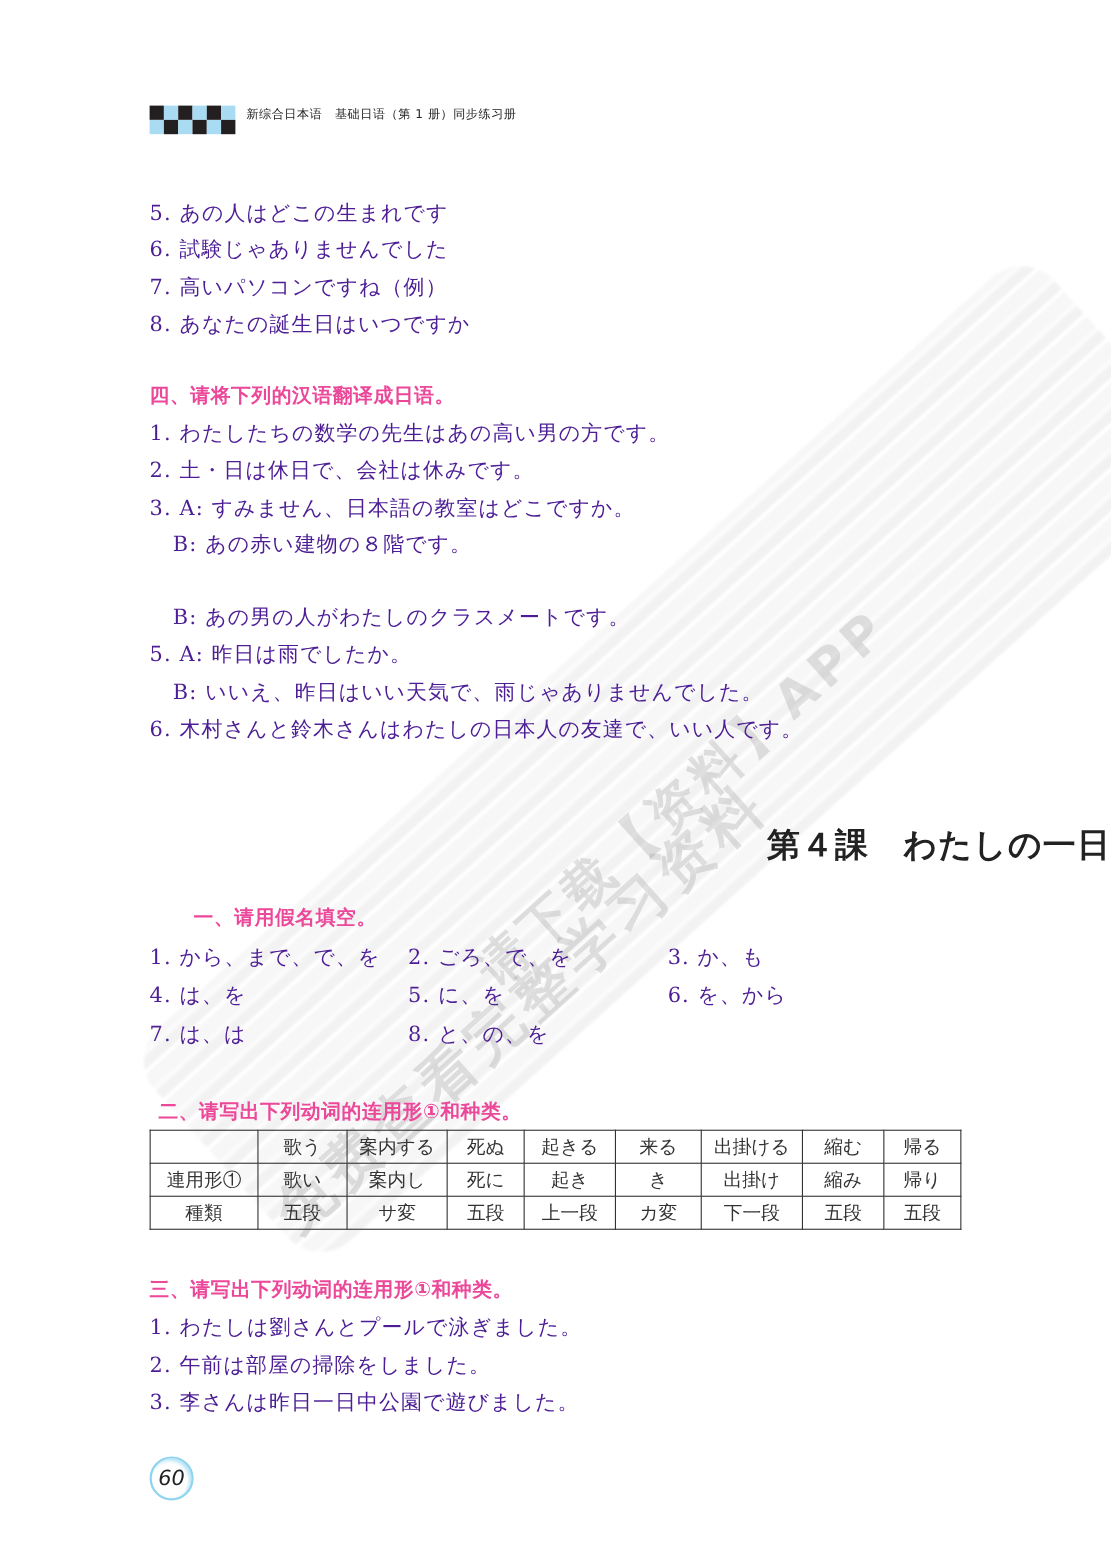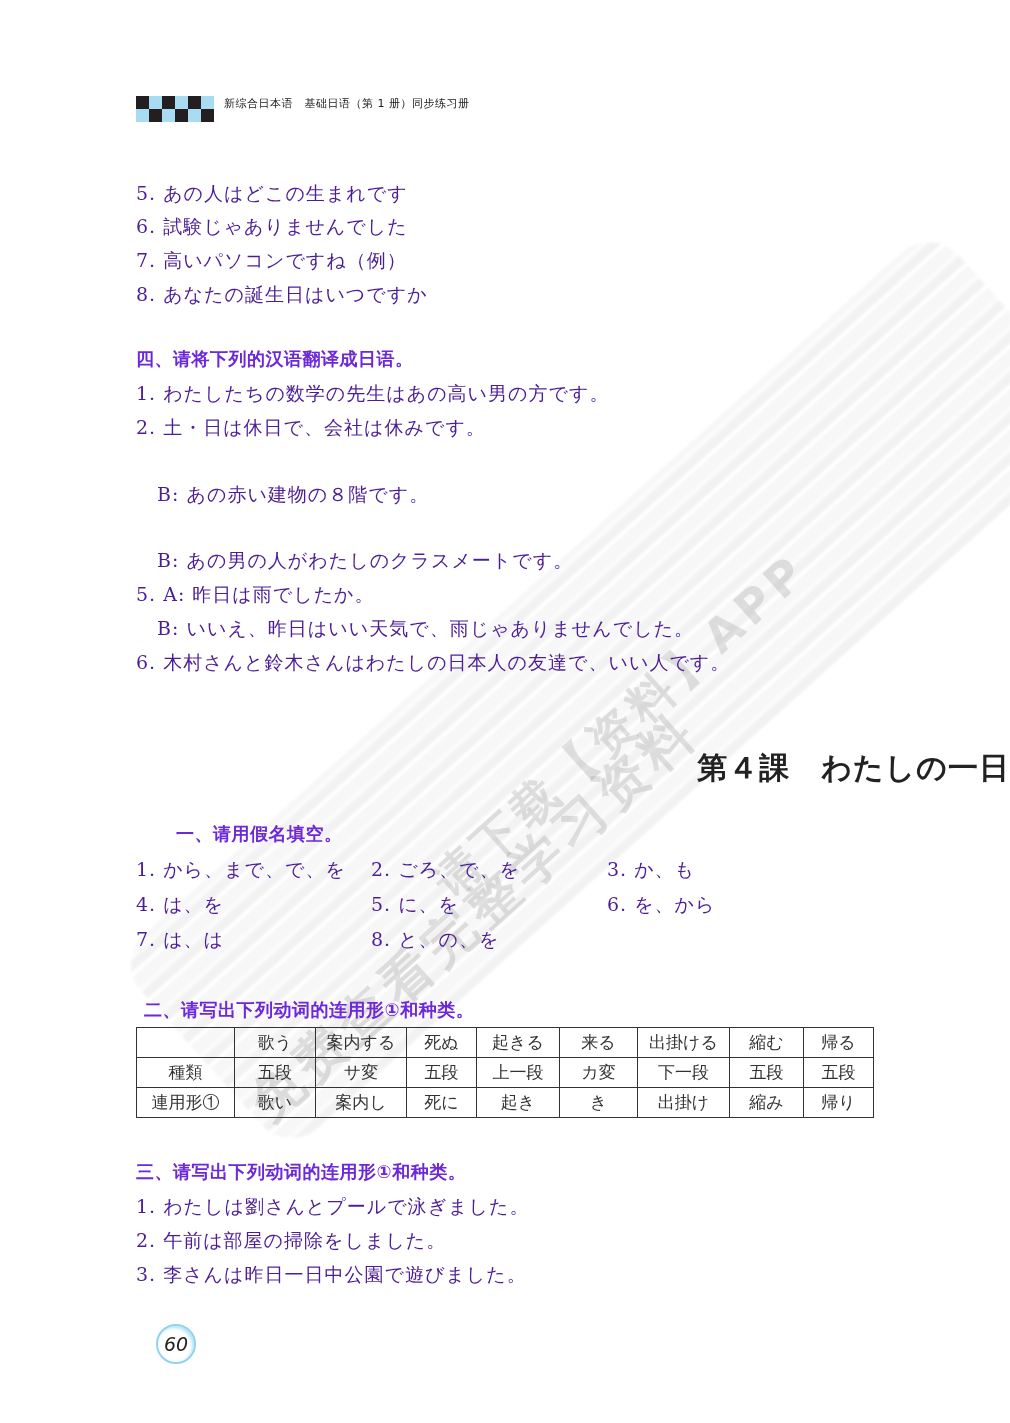--- a/index.html
+++ b/index.html
@@ -36,39 +36,39 @@
     
     .checker { position: absolute; left: 136px; top: 96px; width: 78px; height: 26px;
       display: grid; grid-template-columns: repeat(6, 13px); grid-template-rows: repeat(2, 13px); }
     .checker span { display: block; }
     .checker .k { background: #231f20; }
     .checker .b { background: #a9dcf2; }
     .header-title { left: 224px; top: 96px; font-size: 11px; color: #222;
       font-family: "DejaVu Sans", "Liberation Sans", sans-serif; letter-spacing: 0.5px; }
 
     .line { font-size: 19px; color: #4c1d95; letter-spacing: 1px; }
-    .heading { font-size: 18px; font-weight: bold; color: #6d28d9;
+    .heading { font-size: 18px; font-weight: bold; color: #ec4899;
       font-family: "DejaVu Sans", "Liberation Sans", sans-serif; letter-spacing: 0.5px; }
     .lesson-title { left: 0; width: 1010px; text-align: right; top: 748px;
       font-size: 30px; font-weight: bold; color: #222;
       font-family: "DejaVu Sans", "Liberation Sans", sans-serif; letter-spacing: 1px; }
 
     
     table.verbs { position: absolute; left: 136px; top: 1027px; border-collapse: collapse;
       font-size: 17px; color: #333; z-index: 2; }
     table.verbs td { border: 1.3px solid #333; height: 29px; padding: 0; text-align: center;
       font-family: "DejaVu Serif", "Liberation Serif", serif; }
 
     
     .page-num {
       position: absolute; left: 136px; top: 1324px; width: 36px; height: 36px;
       border-radius: 50%; border: 2px solid #8fd4ef;
       box-shadow: inset -2px 2px 3px rgba(140,210,240,0.6);
       text-align: center; line-height: 36px; font-size: 19px; font-style: italic;
-      font-family: "DejaVu Sans", "Liberation Sans", sans-serif; color: #222; z-index: 2; margin-left: 20px;
+      font-family: "DejaVu Sans", "Liberation Sans", sans-serif; color: #222; z-index: 2;
     }
   </style>
 </head>
 <body>
 
 <div class="wm-band"></div>
 <div class="wm-text wm-1">免费查看完整学习资料</div>
 <div class="wm-text wm-2">请下载【资料】APP</div>
 
 <div class="content">
@@ -90,20 +90,21 @@
   <div class="abs header-title">新综合日本语　基础日语（第 1 册）同步练习册</div>
 
   <div class="abs line" style="left:136px; top:181px;">5. あの人はどこの生まれです</div>
   <div class="abs line" style="left:136px; top:214px;">6. 試験じゃありませんでした</div>
   <div class="abs line" style="left:136px; top:248px;">7. 高いパソコンですね（例）</div>
   <div class="abs line" style="left:136px; top:282px;">8. あなたの誕生日はいつですか</div>
 
   <div class="abs heading" style="left:136px; top:347px;">四、请将下列的汉语翻译成日语。</div>
   <div class="abs line" style="left:136px; top:381px;">1. わたしたちの数学の先生はあの高い男の方です。</div>
   <div class="abs line" style="left:136px; top:415px;">2. 土・日は休日で、会社は休みです。</div>
+  <div class="abs line" style="left:136px; top:449px;">3. A: すみません、日本語の教室はどこですか。</div>
   <div class="abs line" style="left:136px; top:482px; white-space:pre;">   B: あの赤い建物の８階です。</div>
   <div class="abs line" style="left:136px; top:548px; white-space:pre;">   B: あの男の人がわたしのクラスメートです。</div>
   <div class="abs line" style="left:136px; top:582px;">5. A: 昨日は雨でしたか。</div>
   <div class="abs line" style="left:136px; top:616px; white-space:pre;">   B: いいえ、昨日はいい天気で、雨じゃありませんでした。</div>
   <div class="abs line" style="left:136px; top:650px;">6. 木村さんと鈴木さんはわたしの日本人の友達で、いい人です。</div>
 
   <div class="abs lesson-title">第４課　わたしの一日</div>
 
   <div class="abs heading" style="left:136px; top:822px;margin-left:40px;">一、请用假名填空。</div>
   <div class="abs line" style="left:136px; top:857px;">1. から、まで、で、を</div>
@@ -123,40 +124,40 @@
       <td style="width:80px;">歌う</td>
       <td style="width:90px;">案内する</td>
       <td style="width:69px;">死ぬ</td>
       <td style="width:82px;">起きる</td>
       <td style="width:77px;">来る</td>
       <td style="width:91px;">出掛ける</td>
       <td style="width:73px;">縮む</td>
       <td style="width:69px;">帰る</td>
     </tr>
     <tr>
+      <td>連用形①</td>
+      <td>歌い</td>
+      <td>案内し</td>
+      <td>死に</td>
+      <td>起き</td>
+      <td>き</td>
+      <td>出掛け</td>
+      <td>縮み</td>
+      <td>帰り</td>
+    </tr>
+    <tr>
       <td>種類</td>
       <td>五段</td>
       <td>サ変</td>
       <td>五段</td>
       <td>上一段</td>
       <td>カ変</td>
       <td>下一段</td>
       <td>五段</td>
       <td>五段</td>
-    </tr>
-    <tr>
-      <td>連用形①</td>
-      <td>歌い</td>
-      <td>案内し</td>
-      <td>死に</td>
-      <td>起き</td>
-      <td>き</td>
-      <td>出掛け</td>
-      <td>縮み</td>
-      <td>帰り</td>
     </tr>
   </tbody>
     </table>
 
   <div class="abs heading" style="left:136px; top:1160px;">三、请写出下列动词的连用形①和种类。</div>
   <div class="abs line" style="left:136px; top:1194px;">1. わたしは劉さんとプールで泳ぎました。</div>
   <div class="abs line" style="left:136px; top:1228px;">2. 午前は部屋の掃除をしました。</div>
   <div class="abs line" style="left:136px; top:1262px;">3. 李さんは昨日一日中公園で遊びました。</div>
 
   <div class="page-num">60</div>

